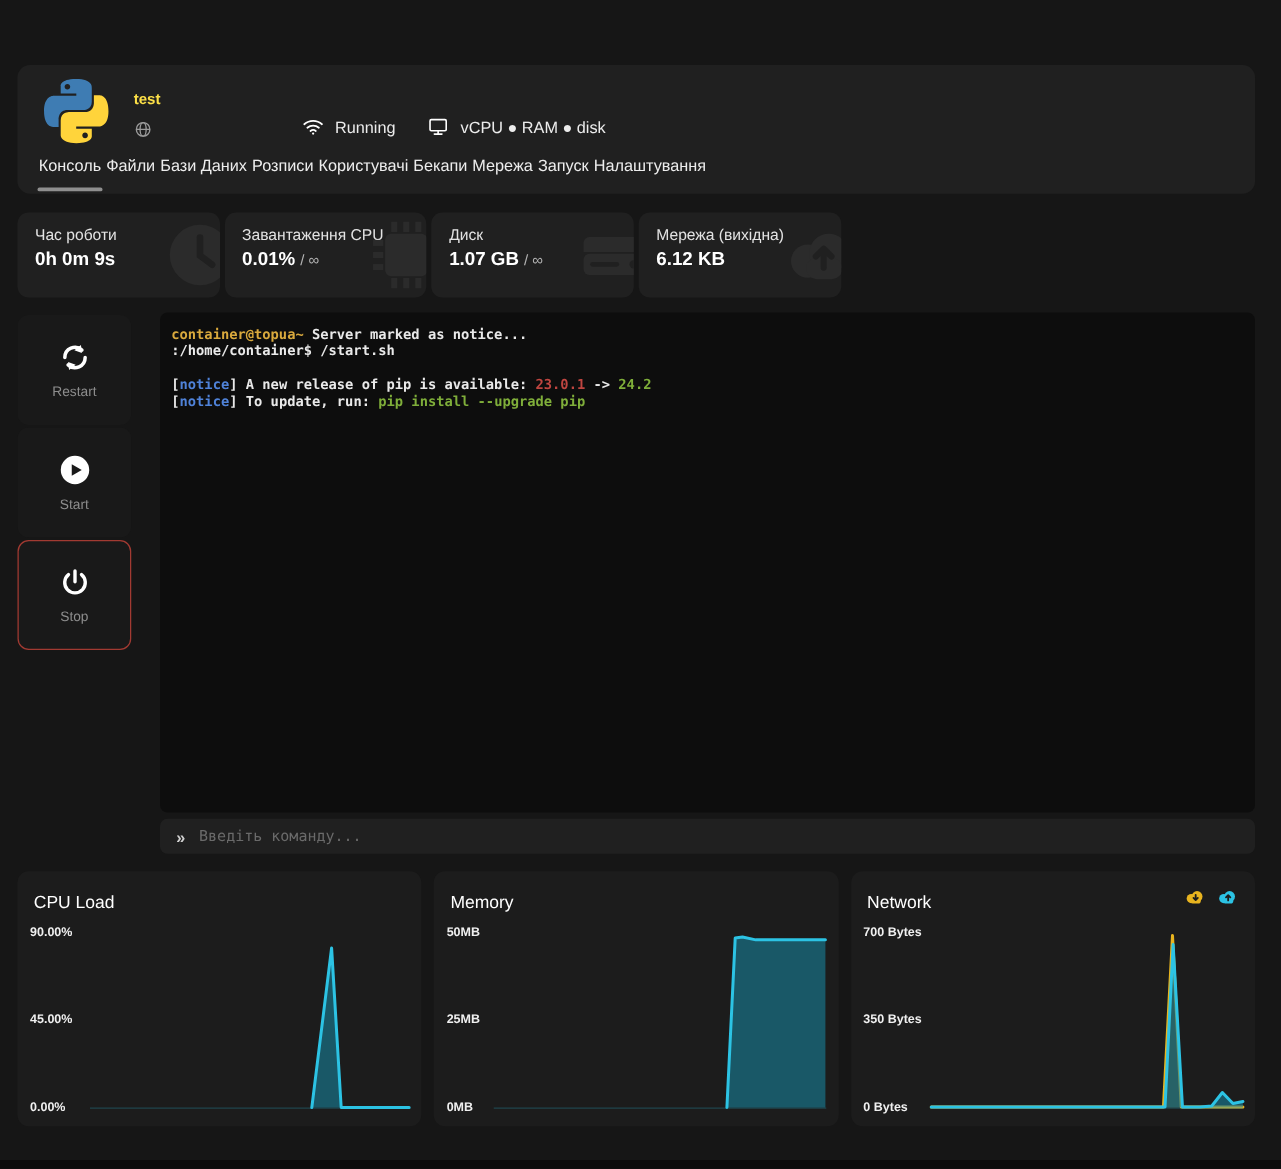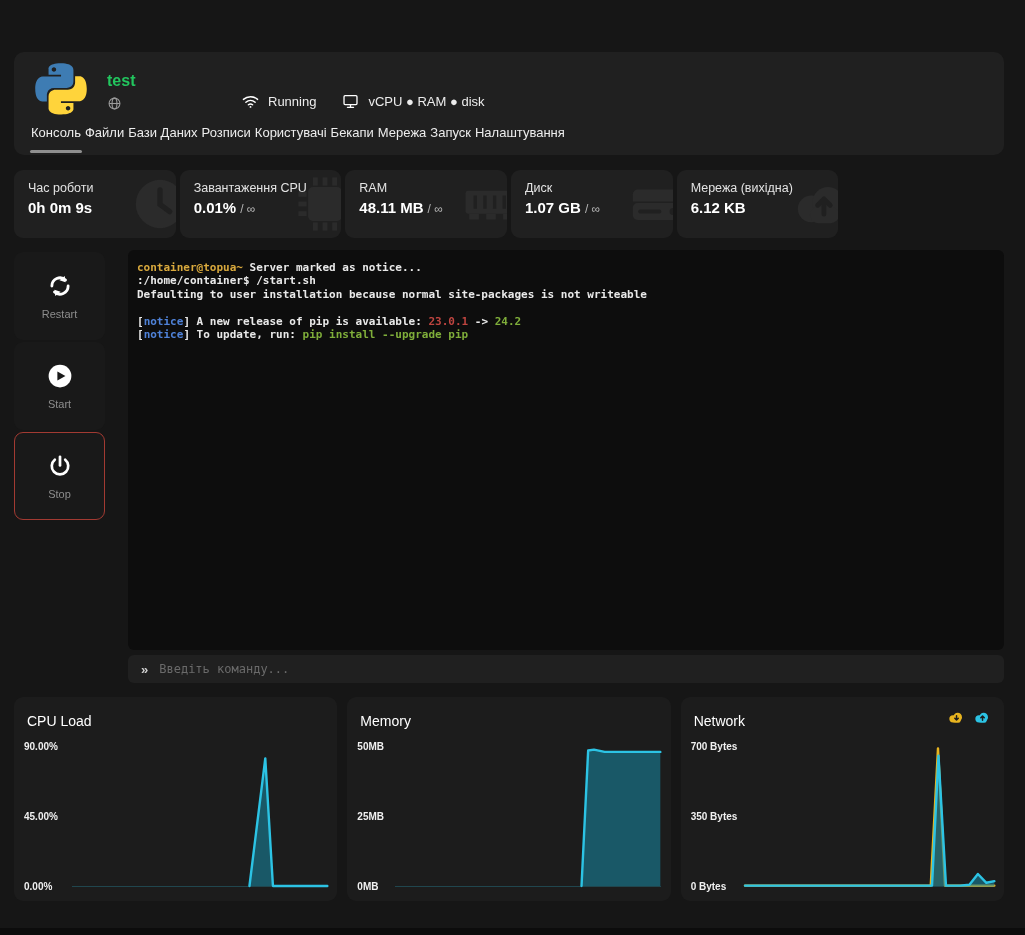--- a/index.html
+++ b/index.html
@@ -4,21 +4,21 @@
 <style>
   * { margin:0; padding:0; box-sizing:border-box; }
   body { background:#0c0c0c; }
   .root { position:relative; width:1025px; height:935px; background:#161616; overflow:hidden;
           font-family:"Liberation Sans", sans-serif; }
 
   
   .header { position:absolute; left:14px; top:52px; width:990px; height:103px;
             background:#202020; border-radius:10px; }
   .logo { position:absolute; left:18px; top:8px; width:58px; height:58px; }
-  .server-title { position:absolute; left:93px; top:20px; font-size:16px; font-weight:bold; color:#22c55e; }
+  .server-title { position:absolute; left:93px; top:20px; font-size:12px; font-weight:bold; color:#fde047; }
   .globe { position:absolute; left:94px; top:45px; width:13px; height:13px; }
   .status-row { position:absolute; left:228px; top:42px; display:flex; align-items:center; gap:9px;
                 color:#ececec; font-size:13px; }
   .status-gap { width:8px; }
   .tabs { position:absolute; left:16px; bottom:0; display:flex; gap:2px; }
   .tab { position:relative; font-size:13px; color:#ededed; padding:6px 1px 15px; cursor:pointer; }
   .tab.active::after { content:''; position:absolute; left:0; right:0; bottom:2px; height:3px;
                        background:#8f8f8f; border-radius:2px; }
 
   
@@ -148,31 +148,20 @@
           <rect x="19.6" y="15" width="3.4" height="2"></rect>
         <rect x="7" y="1" width="2" height="3.4"></rect>
           <rect x="11" y="1" width="2" height="3.4"></rect>
           <rect x="15" y="1" width="2" height="3.4"></rect>
         <rect x="7" y="19.6" width="2" height="3.4"></rect>
           <rect x="11" y="19.6" width="2" height="3.4"></rect>
           <rect x="15" y="19.6" width="2" height="3.4"></rect>
       </svg>
     </div>
 
-    <div class="stat-card">
-      <div class="stat-label">RAM</div>
-      <div class="stat-value"><span>48.11 MB</span><span class="stat-suffix">/ ∞</span></div>
-      <svg class="stat-icon" viewBox="0 0 24 24">
-        <rect x="1.5" y="6.5" width="21" height="9.5" rx="1" fill="#2b2b2b"></rect>
-        <path d="M5.5 8.5v5.5M9.5 8.5v5.5M13.5 8.5v5.5M17.5 8.5v5.5" stroke="#202020" stroke-width="1.4"></path>
-        <rect x="3" y="16" width="4" height="2.4" fill="#2b2b2b"></rect>
-          <rect x="10" y="16" width="4" height="2.4" fill="#2b2b2b"></rect>
-          <rect x="17" y="16" width="4" height="2.4" fill="#2b2b2b"></rect>
-      </svg>
-    </div>
 
     <div class="stat-card">
       <div class="stat-label">Диск</div>
       <div class="stat-value"><span>1.07 GB</span><span class="stat-suffix">/ ∞</span></div>
       <svg class="stat-icon" viewBox="0 0 24 24">
         <path d="M4 6h16a2 2 0 0 1 2 2v3H2V8a2 2 0 0 1 2-2z" fill="#2b2b2b"></path>
         <rect x="2" y="11.6" width="22" height="7" rx="2" fill="#2b2b2b"></rect>
         <circle cx="18.6" cy="15.1" r="1.4" fill="#202020"></circle>
           <path d="M5 15.1h8" stroke="#202020" stroke-width="1.6" stroke-linecap="round"></path>
       </svg>
@@ -215,21 +204,20 @@
         <path d="M12 3.5v8"></path>
           <path d="M7.2 6.2a7.6 7.6 0 1 0 9.6 0"></path>
       </svg>
       <span class="power-label">Stop</span>
     </div>
   </div>
 
   <div class="terminal">
     <div class="term-line"><span class="c-yellow">container@topua~</span><span> Server marked as notice...</span></div>
     <div class="term-line"><span>:/home/container$ /start.sh</span></div>
-    <div class="term-line"><span>Defaulting to user installation because normal site-packages is not writeable</span></div>
     <div class="term-line">&nbsp;</div>
     <div class="term-line"><span>[</span><span class="c-blue">notice</span><span>] A new release of pip is available: </span><span class="c-red">23.0.1</span><span> -&gt; </span><span class="c-green">24.2</span></div>
     <div class="term-line"><span>[</span><span class="c-blue">notice</span><span>] To update, run: </span><span class="c-green">pip install --upgrade pip</span></div>
   </div>
 
   <div class="cmd-bar">
     <span class="cmd-chevrons">»</span>
     <input class="cmd-input" type="text" placeholder="Введіть команду..." style="">
   </div>
 

